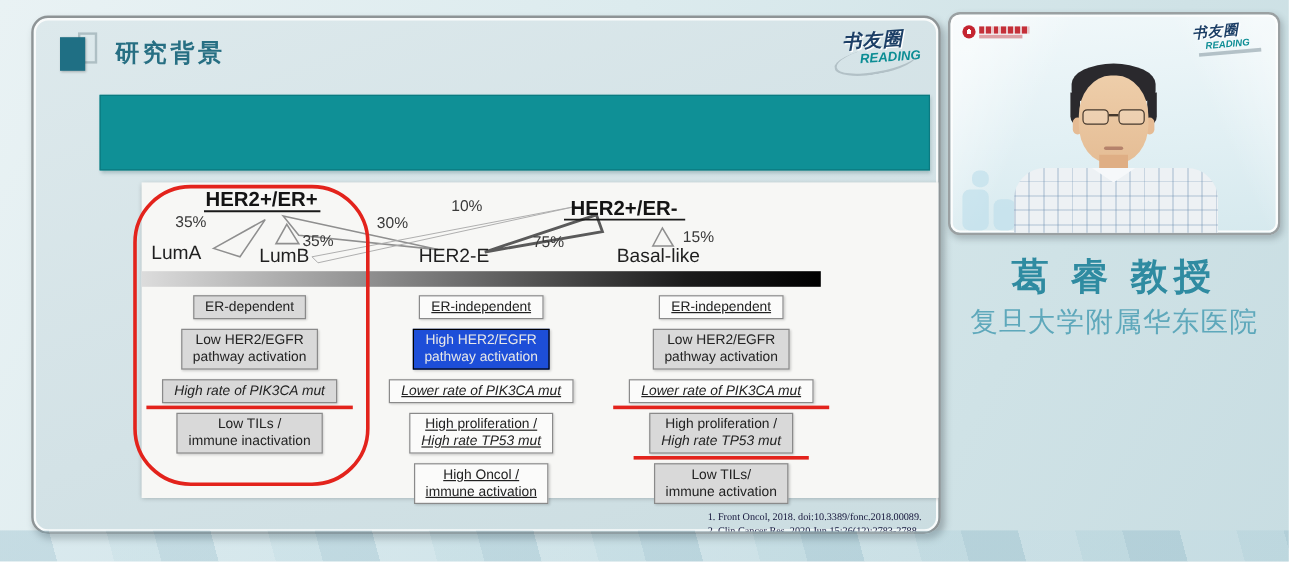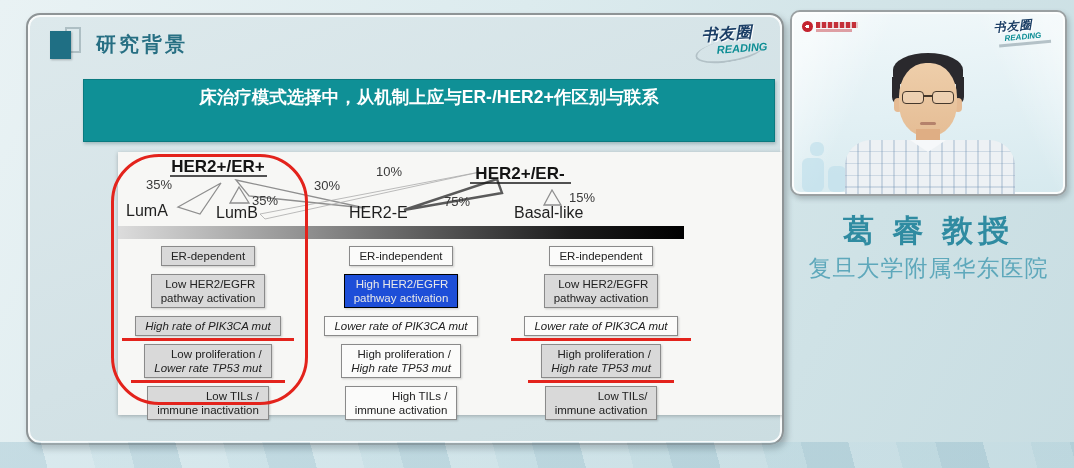--- a/index.html
+++ b/index.html
@@ -51,26 +51,26 @@
   .pct { font-family:"Liberation Sans",sans-serif; font-size:13px; fill:#3a3a3a; }
   .lbl { font-family:"Liberation Sans",sans-serif; font-size:16px; fill:#1f1f1f; }
   .grad-bar {
     position:absolute; left:0; top:74px; width:566px; height:13px;
     background:linear-gradient(to right,#dcdcdc,#8c8c8c 35%,#1c1c1c 80%,#000);
   }
   .col { position:absolute; top:94px; width:190px; display:flex; flex-direction:column; align-items:center; }
   .col1 { left:-5px; } .col2 { left:188px; } .col3 { left:388px; }
   .bx {
     border:1px solid #8a8a8a; background:#d9d9d9; color:#222;
-    font-size:11.5px; line-height:14px; text-align:right;
+    font-size:11.5px; line-height:14px; text-align:center;
     padding:2px 9px; margin-bottom:8px; white-space:nowrap;
     box-shadow:1px 1px 2px rgba(0,0,0,.18);
     position:relative;
   }
-  .bx.white { background:#fbfbfa; }
+  .bx.white { background:#fbfbfa;text-decoration:underline; }
   .bx.black { background:#1d4ed8; color:#e8e8e8; border-color:#000; }
   .it { font-style:italic; }
   .redline::after { content:""; position:absolute; left:-14px; right:-14px; bottom:-6px; height:3.5px; background:#e3231c; }
   .red-oval {
     position:absolute; left:-7px; top:2px; width:197px; height:251px;
     border:3.5px solid #e3231c; border-radius:48px; pointer-events:none;
   }
   .citations {
     position:absolute; right:14px; top:410px; text-align:left;
     font-family:"Liberation Serif", serif; font-size:8.5px; line-height:1.4; color:#14143a;
@@ -141,21 +141,20 @@
     <div class="page-title">研究背景</div>
   </div>
 
   <div class="slide-brand">
     <div class="brand-swoosh"></div>
     <div class="brand-cn">书友圈</div>
     <div class="brand-en">READING</div>
   </div>
 
   <div class="banner">
-    <div>床治疗模式选择中，从机制上应与ER-/HER2+作区别与联系</div>
   </div>
 
   <div class="paper">
 
     <svg class="diag" viewBox="0 0 566 86">
       <polygon class="tri" points="60,55 103,31 82,62"></polygon>
       <polygon class="tri" points="112,51 121,35 131,51"></polygon>
       <polygon class="tri" points="118,28 247,56 131,44"></polygon>
       <polygon class="tri thin" points="142,62 362,20 147,67"></polygon>
       <polygon class="tri dark" points="286,58 379,27 384,41"></polygon>
@@ -182,24 +181,20 @@
       <div class="bx">
           <div>ER-dependent</div>
         </div>
       <div class="bx">
           <div>Low HER2/EGFR</div>
           <div>pathway activation</div>
         </div>
       <div class="bx redline it">
           <div>High rate of PIK3CA mut</div>
         </div>
-      <div class="bx redline">
-          <div>Low proliferation /</div>
-          <div class="it">Lower rate TP53 mut</div>
-        </div>
       <div class="bx">
           <div>Low TILs /</div>
           <div>immune inactivation</div>
         </div>
     </div>
 
     <div class="col col2">
       <div class="bx white">
           <div>ER-independent</div>
         </div>
@@ -208,21 +203,21 @@
           <div>pathway activation</div>
         </div>
       <div class="bx white it">
           <div>Lower rate of PIK3CA  mut</div>
         </div>
       <div class="bx white">
           <div>High proliferation /</div>
           <div class="it">High rate TP53 mut</div>
         </div>
       <div class="bx white">
-          <div>High TILs /</div>
+          <div>High Oncol /</div>
           <div>immune activation</div>
         </div>
     </div>
 
     <div class="col col3">
       <div class="bx white">
           <div>ER-independent</div>
         </div>
       <div class="bx">
           <div>Low HER2/EGFR</div>
@@ -237,20 +232,24 @@
         </div>
       <div class="bx">
           <div>Low TILs/</div>
           <div>immune activation</div>
         </div>
     </div>
 
     <div class="red-oval"></div>
   </div>
 
+  <div class="citations">
+    <div>1. Front Oncol, 2018. doi:10.3389/fonc.2018.00089.</div>
+    <div>2. Clin Cancer Res. 2020 Jun 15;26(12):2783-2788.</div>
+  </div>
 </div>
 
 <div class="video">
   <div class="rays"></div>
 
   <div class="deco-people">
     <span class="dp1"></span>
       <span class="dp2"></span>
       <span class="dp3"></span>
       <span class="dp4"></span>

